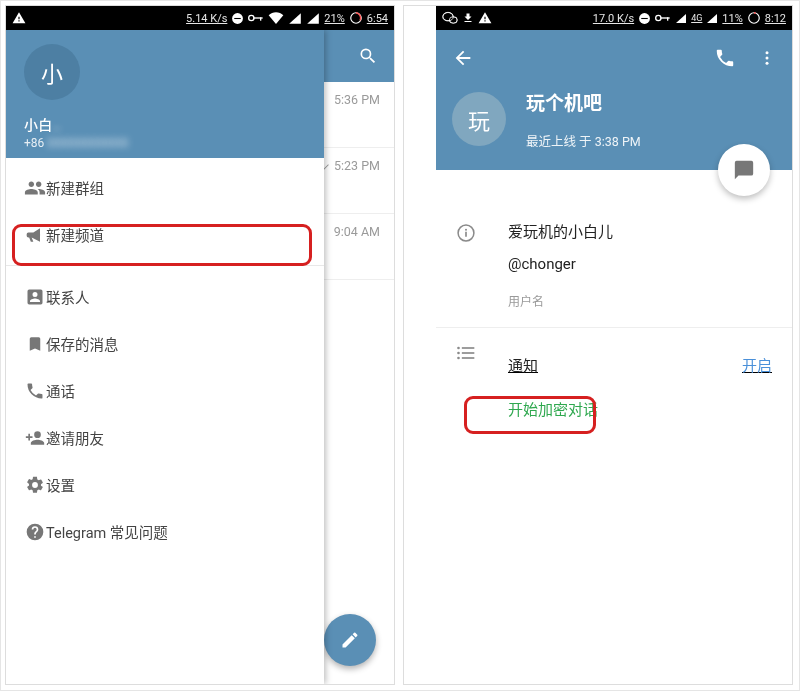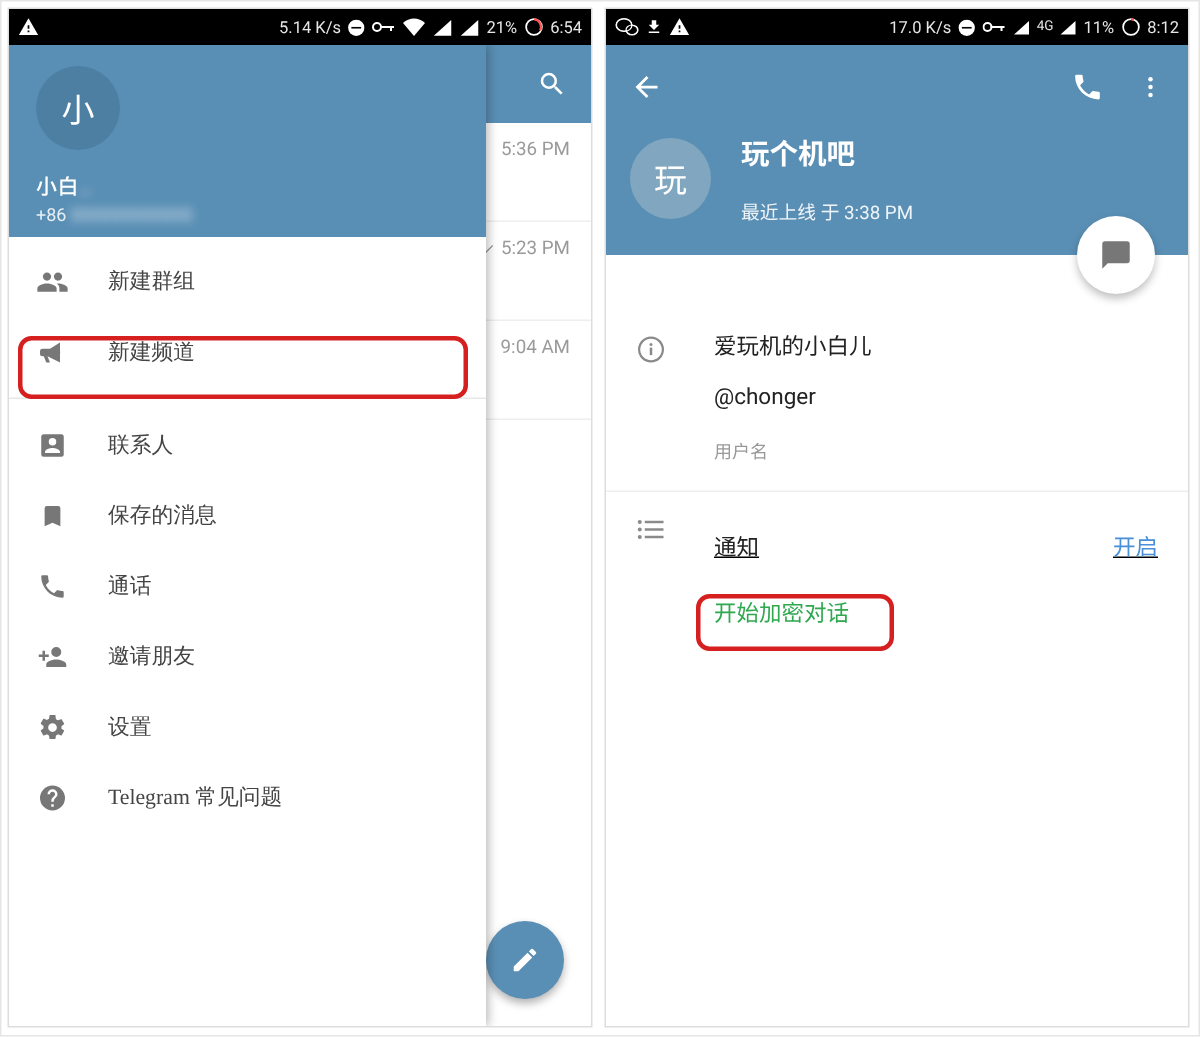--- a/index.html
+++ b/index.html
@@ -1,43 +1,43 @@
 <!DOCTYPE html>
 <html><head>
 <meta charset="utf-8">
 <style>
   * { box-sizing: border-box; margin: 0; padding: 0; }
   body { font-family: -apple-system, Roboto, "Helvetica Neue", Arial, "Noto Sans CJK SC", sans-serif; background: #fff; }
   .stage { width: 800px; height: 691px; position: relative; border: 1px solid #e5e5e5; }
   .phone { position: absolute; top: 4px; width: 390px; height: 680px; background: #fff; overflow: hidden; border: 1px solid #ddd; }
   .phone-left { left: 4px; }
-  .phone-right { left: 402px; }
+  .phone-right { left: 402px; padding-left: 32px; }
 
   
   .status { height: 24px; background: #000; color: #fff; display: flex; align-items: center; font-size: 12px; padding: 0 6px; gap: 4px; }
   .status .spacer { flex: 1; }
   .status svg { display: block; }
-  .status .txt { font-size: 11px; opacity: .9; }
+  .status .txt { font-size: 11px; opacity: .9; text-decoration: underline; }
 
   
   .chatlist-header { background: #5a8fb5; height: 52px; display:flex; align-items:center; justify-content:flex-end; padding:0 16px; }
   .chatlist-body { background:#fff; }
   .chat-row { height:66px; border-bottom:1px solid #eee; padding:10px 14px 0 70px; }
   .chat-row .time { text-align:right; color:#9a9a9a; font-size:12.5px; }
   .chat-row .snippet { color:#8b8b8b; font-size:14px; margin-top:14px; }
 
   .drawer-shadow { position:absolute; left:0; top:24px; bottom:0; width:318px; background:#fff; box-shadow: 2px 0 6px rgba(0,0,0,.25); }
   .drawer-header { background:#5a8fb5; height:128px; padding:14px 18px 8px; color:#fff; position:relative; }
   .avatar-lg { width:56px; height:56px; border-radius:50%; background:#4d7fa3; display:flex; align-items:center; justify-content:center; font-size:22px; color:#fff; }
   .drawer-name { margin-top:14px; font-size:14px; font-weight:500; letter-spacing:.3px; }
   .drawer-phone { font-size:12px; opacity:.85; margin-top:2px; }
   .blur { color: transparent; text-shadow: 0 0 6px rgba(255,255,255,.9); }
 
   .drawer-list { padding-top:6px; }
-  .drawer-item { height:47px; display:flex; align-items:center; padding-left:18px; gap:26px; color:#444; font-size:14.5px; cursor:pointer;font-family:Liberation Serif, serif; }
+  .drawer-item { height:47px; display:flex; align-items:center; padding-left:18px; color:#444; font-size:14.5px; cursor:pointer; }
   .drawer-item .ico { width:22px; display:flex; justify-content:center; }
   .drawer-sep { height:1px; background:#e8e8e8; margin:7px 0; }
   .red-box { position:absolute; border:3px solid #d62020; border-radius:9px; pointer-events:none; }
 
   .fab { position:absolute; right:18px; bottom:18px; width:52px; height:52px; border-radius:50%; background:#5a8fb5; display:flex; align-items:center; justify-content:center; box-shadow:0 3px 6px rgba(0,0,0,.3); }
 
   
   .profile-header { background:#5a8fb5; color:#fff; height:140px; padding:14px 16px 0; position:relative; }
   .ph-top { display:flex; align-items:center; height:28px; }
   .ph-top .gap { flex:1; }

